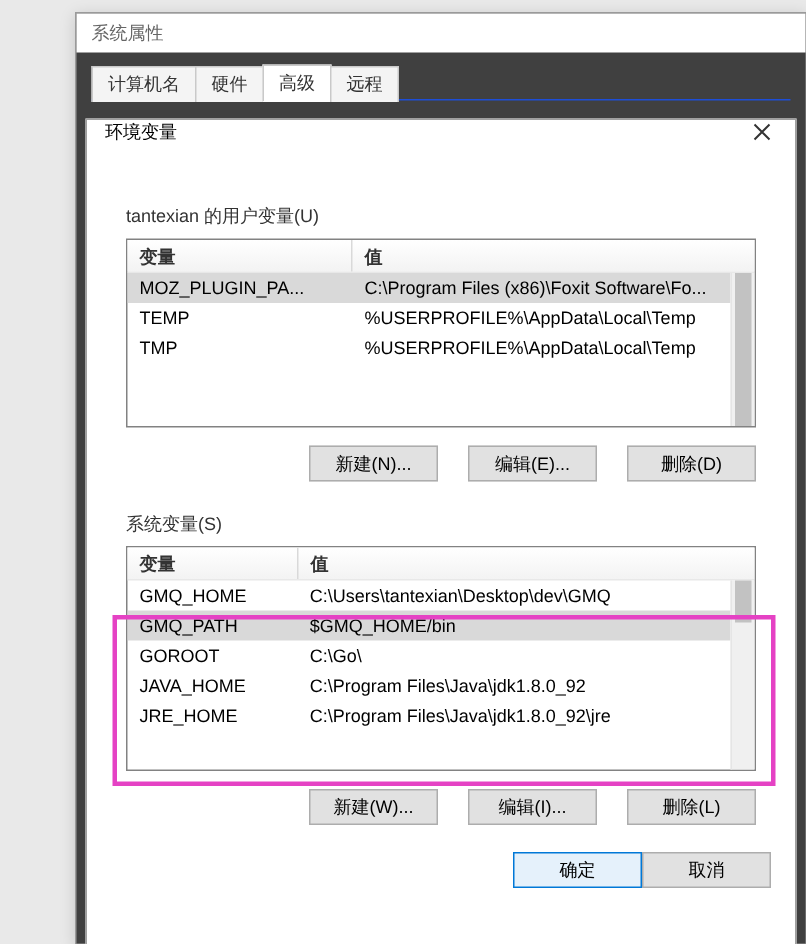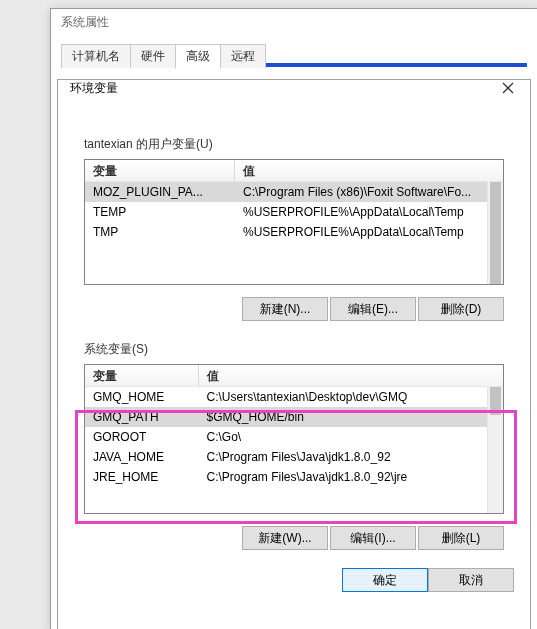--- a/index.html
+++ b/index.html
@@ -1,28 +1,28 @@
 <!DOCTYPE html>
 <html><head>
 <meta charset="utf-8">
 <style>
   * { box-sizing: border-box; font-family: "Microsoft YaHei", "Segoe UI", Tahoma, sans-serif; font-size: 12px; }
   body { margin: 0; background: #e9e9e9; width: 537px; height: 629px; overflow: hidden; }
   .outer-dialog {
     position: absolute; left: 50px; top: 8px; width: 488px; height: 622px;
-    background: #ffffff; border: 1px solid #9a9a9a;
+    background: #404040; border: 1px solid #9a9a9a;
     box-shadow: 0 2px 10px rgba(0,0,0,.15);
   }
   .outer-titlebar {
     height: 26px; line-height: 26px; padding-left: 10px; color: #666; font-size: 12px;
     background:#fff;
   }
   .tabstrip {
-    display:flex; align-items:flex-start; height:24px; margin: 8px 10px 0 10px;
-    border-bottom:4px solid #1d4ed8;
+    display:flex; align-items:center; height:24px; margin: 8px 10px 0 10px;
+    border-bottom:1px solid #1d4ed8;
   }
   .tab {
     padding: 3px 10px 3px 10px; border:1px solid #c9c9c9; border-bottom:none;
     margin-right: -1px; background:#fff; position:relative; top:1px; color:#333;
   }
   .tab.active { background:#fff; border-bottom:1px solid #fff; }
   .tab.inactive { background:#f4f4f4; }
   .inner-dialog {
     position:absolute; left:6px; top:70px; width:474px; height:552px;
     background:#fff; border:1px solid #a0a0a0;
@@ -63,21 +63,21 @@
   .c2.user { width:252px; }
   .c1.sys  { width:114px; }
   .c2.sys  { width:290px; }
   .listbox .scrollbar {
     position:absolute; top:22px; right:0; bottom:0; width:16px; background:#f0f0f0;
     border-left:1px solid #e5e5e5;
   }
   .scrollbar .thumb {
     position:absolute; left:2px; right:2px; background:#c2c2c2; border-radius:0;
   }
-  .btnrow { display:flex; justify-content:flex-end; gap:2px; margin:12px 0 0 0; }
+  .btnrow { display:flex; justify-content:flex-end; gap:20px; margin:12px 0 0 0; }
   .btn {
     min-width:86px; height:24px; border:1px solid #adadad; background:#e1e1e1;
     text-align:center; line-height:22px; padding:0 10px; cursor:pointer;
   }
   .btn.primary { border:1px solid #0078d7; background:#e5f1fb; }
   .footer-row {
     display:flex; justify-content:flex-end; gap:0;
     padding: 18px 16px 16px 16px;
   }
   .highlight {

